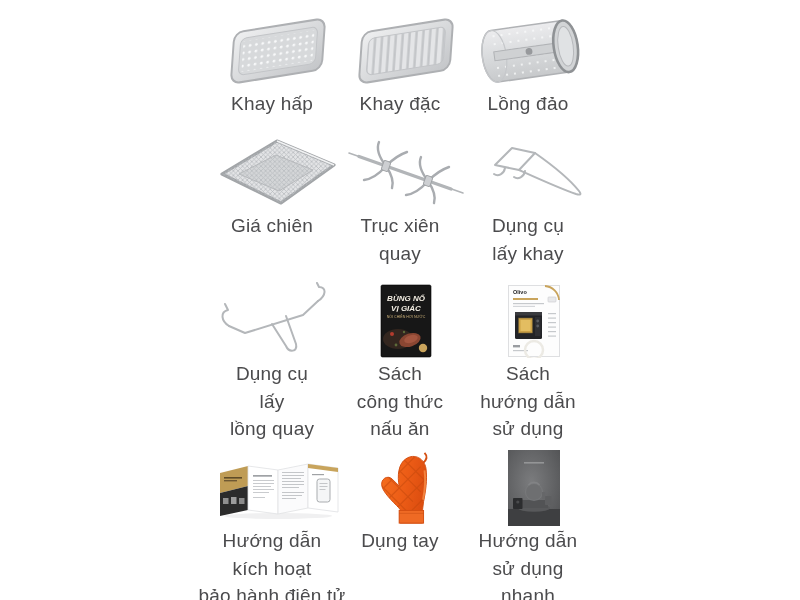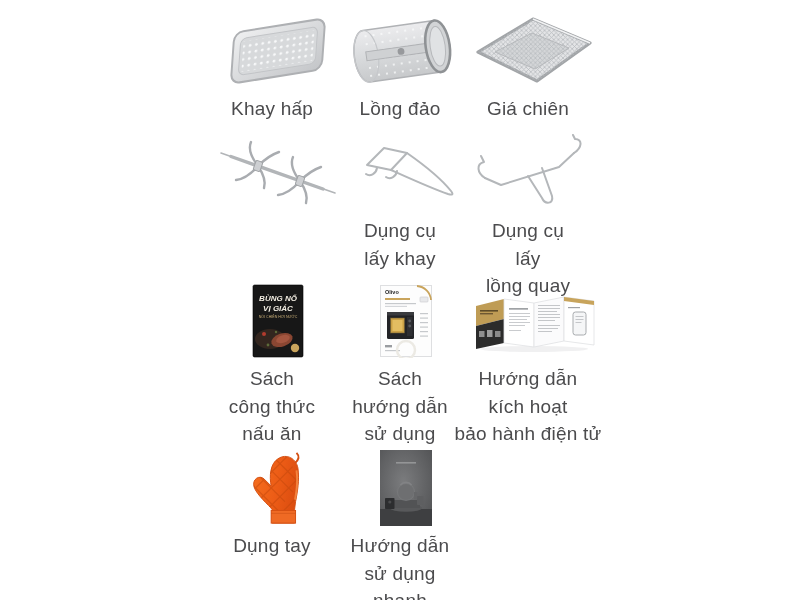--- a/index.html
+++ b/index.html
@@ -10,21 +10,20 @@
   .board{
     display:grid;
     grid-template-columns:repeat(3,128px);
     grid-template-rows:122px 148px 167px auto;
     justify-content:center;
     padding-top:12px;
   }
   .cell{display:flex;flex-direction:column;align-items:center;}
   .img{height:78px;display:flex;align-items:center;justify-content:center;padding-left:12px;}
   .label{
-    margin-top:5px;
     width:200px;
     font-size:19px;line-height:27.5px;
     color:#4b4b4d;
     text-align:center;
     white-space:pre-line;
     letter-spacing:0.2px;
   }
   svg{display:block;}
 </style>
 </head>
@@ -47,20 +46,37 @@
         <g transform="translate(60,39) rotate(-9)">
           <rect x="-46" y="-25" width="92" height="50" rx="9" transform="skewX(-13)" fill="url(#trayG)" stroke="#aeb0b3" stroke-width="2"></rect>
           <rect x="-39" y="-18" width="78" height="36" rx="6" transform="skewX(-13)" fill="#d7d9db" stroke="#c2c4c7" stroke-width="1"></rect>
           <rect x="-36" y="-15" width="72" height="30" transform="skewX(-13)" fill="url(#dotP)"></rect>
         </g>
       </svg>
     </div>
     <div class="label">Khay hấp</div>
   </div>
 
+  <div class="cell">
+    <div class="img">
+      <svg width="120" height="78" viewBox="0 0 120 78">
+        <defs>
+          <pattern id="ribP" width="7" height="10" patternUnits="userSpaceOnUse">
+            <rect width="7" height="10" fill="#e4e5e7"></rect>
+            <rect x="1.4" width="2.4" height="10" fill="#c2c4c7"></rect>
+          </pattern>
+        </defs>
+        <g transform="translate(60,39) rotate(-9)">
+          <rect x="-46" y="-25" width="92" height="50" rx="9" transform="skewX(-13)" fill="url(#trayG)" stroke="#aeb0b3" stroke-width="2"></rect>
+          <rect x="-39" y="-18" width="78" height="36" rx="6" transform="skewX(-13)" fill="url(#ribP)" stroke="#c2c4c7" stroke-width="1"></rect>
+        </g>
+      </svg>
+    </div>
+    <div class="label">Khay đặc</div>
+  </div>
 
   <div class="cell">
     <div class="img">
       <svg width="120" height="78" viewBox="0 0 120 78">
         <defs>
           <pattern id="dotP2" width="8" height="8" patternUnits="userSpaceOnUse">
             <circle cx="4" cy="4" r="1" fill="#fafbfb"></circle>
           </pattern>
           <linearGradient id="cageG" x1="0" y1="0" x2="0" y2="1">
             <stop offset="0" stop-color="#ececee"></stop>
@@ -116,20 +132,22 @@
             <path d="M85,47 C78,38 75,30 78,23"></path>
             <path d="M85,47 C92,40 100,35 106,33"></path>
             <path d="M85,47 C78,55 71,60 63,61"></path>
             <path d="M85,47 C91,56 93,63 91,69"></path>
           </g>
           <rect x="39.5" y="27" width="7" height="10" rx="1.5" transform="rotate(19 43 32)" fill="#cdcfd2" stroke="#9fa2a5" stroke-width="1"></rect>
           <rect x="81.5" y="42" width="7" height="10" rx="1.5" transform="rotate(19 85 47)" fill="#cdcfd2" stroke="#9fa2a5" stroke-width="1"></rect>
         </g>
       </svg>
     </div>
+    <div class="label">Trục xiên
+quay</div>
   </div>
 
   <div class="cell">
     <div class="img">
       <svg width="122" height="78" viewBox="0 0 122 78">
         <g stroke="#b4b7ba" stroke-width="2" fill="none" stroke-linecap="round" stroke-linejoin="round">
           <path d="M22,31 L39,14 L62,19 L46,36 Z"></path>
           <path d="M32,34 c-1,6 -7,9 -11,6"></path>
           <path d="M52,37 c-1,6 -7,9 -11,6"></path>
           <path d="M62,19 C82,33 98,47 106,57 Q110,62 103,60 C88,55 66,45 46,36"></path>

